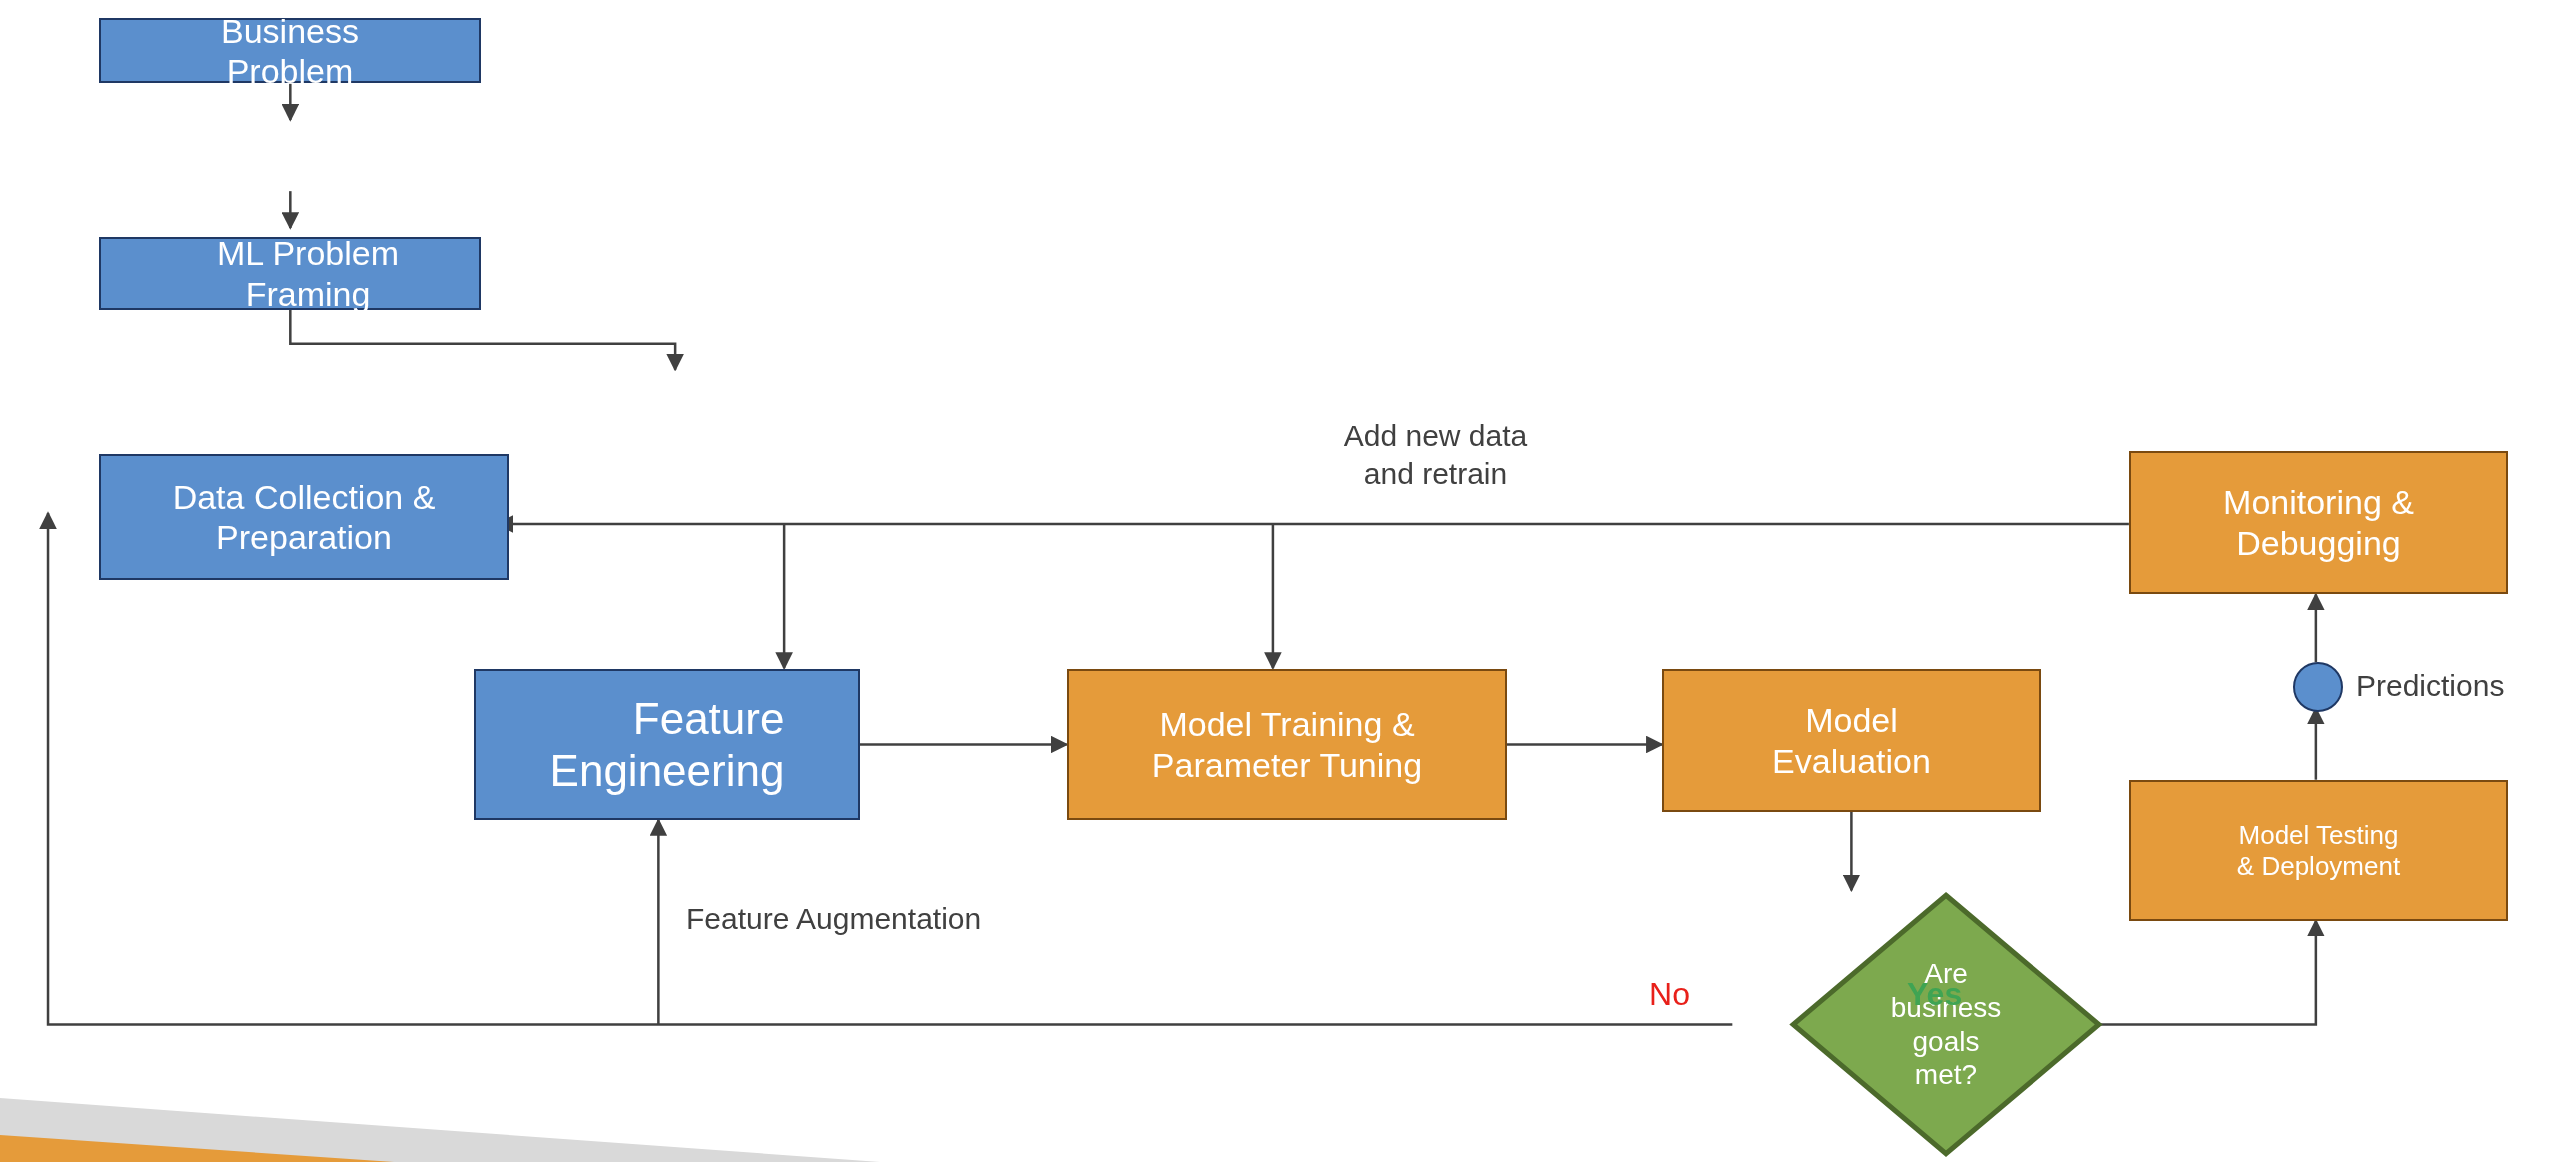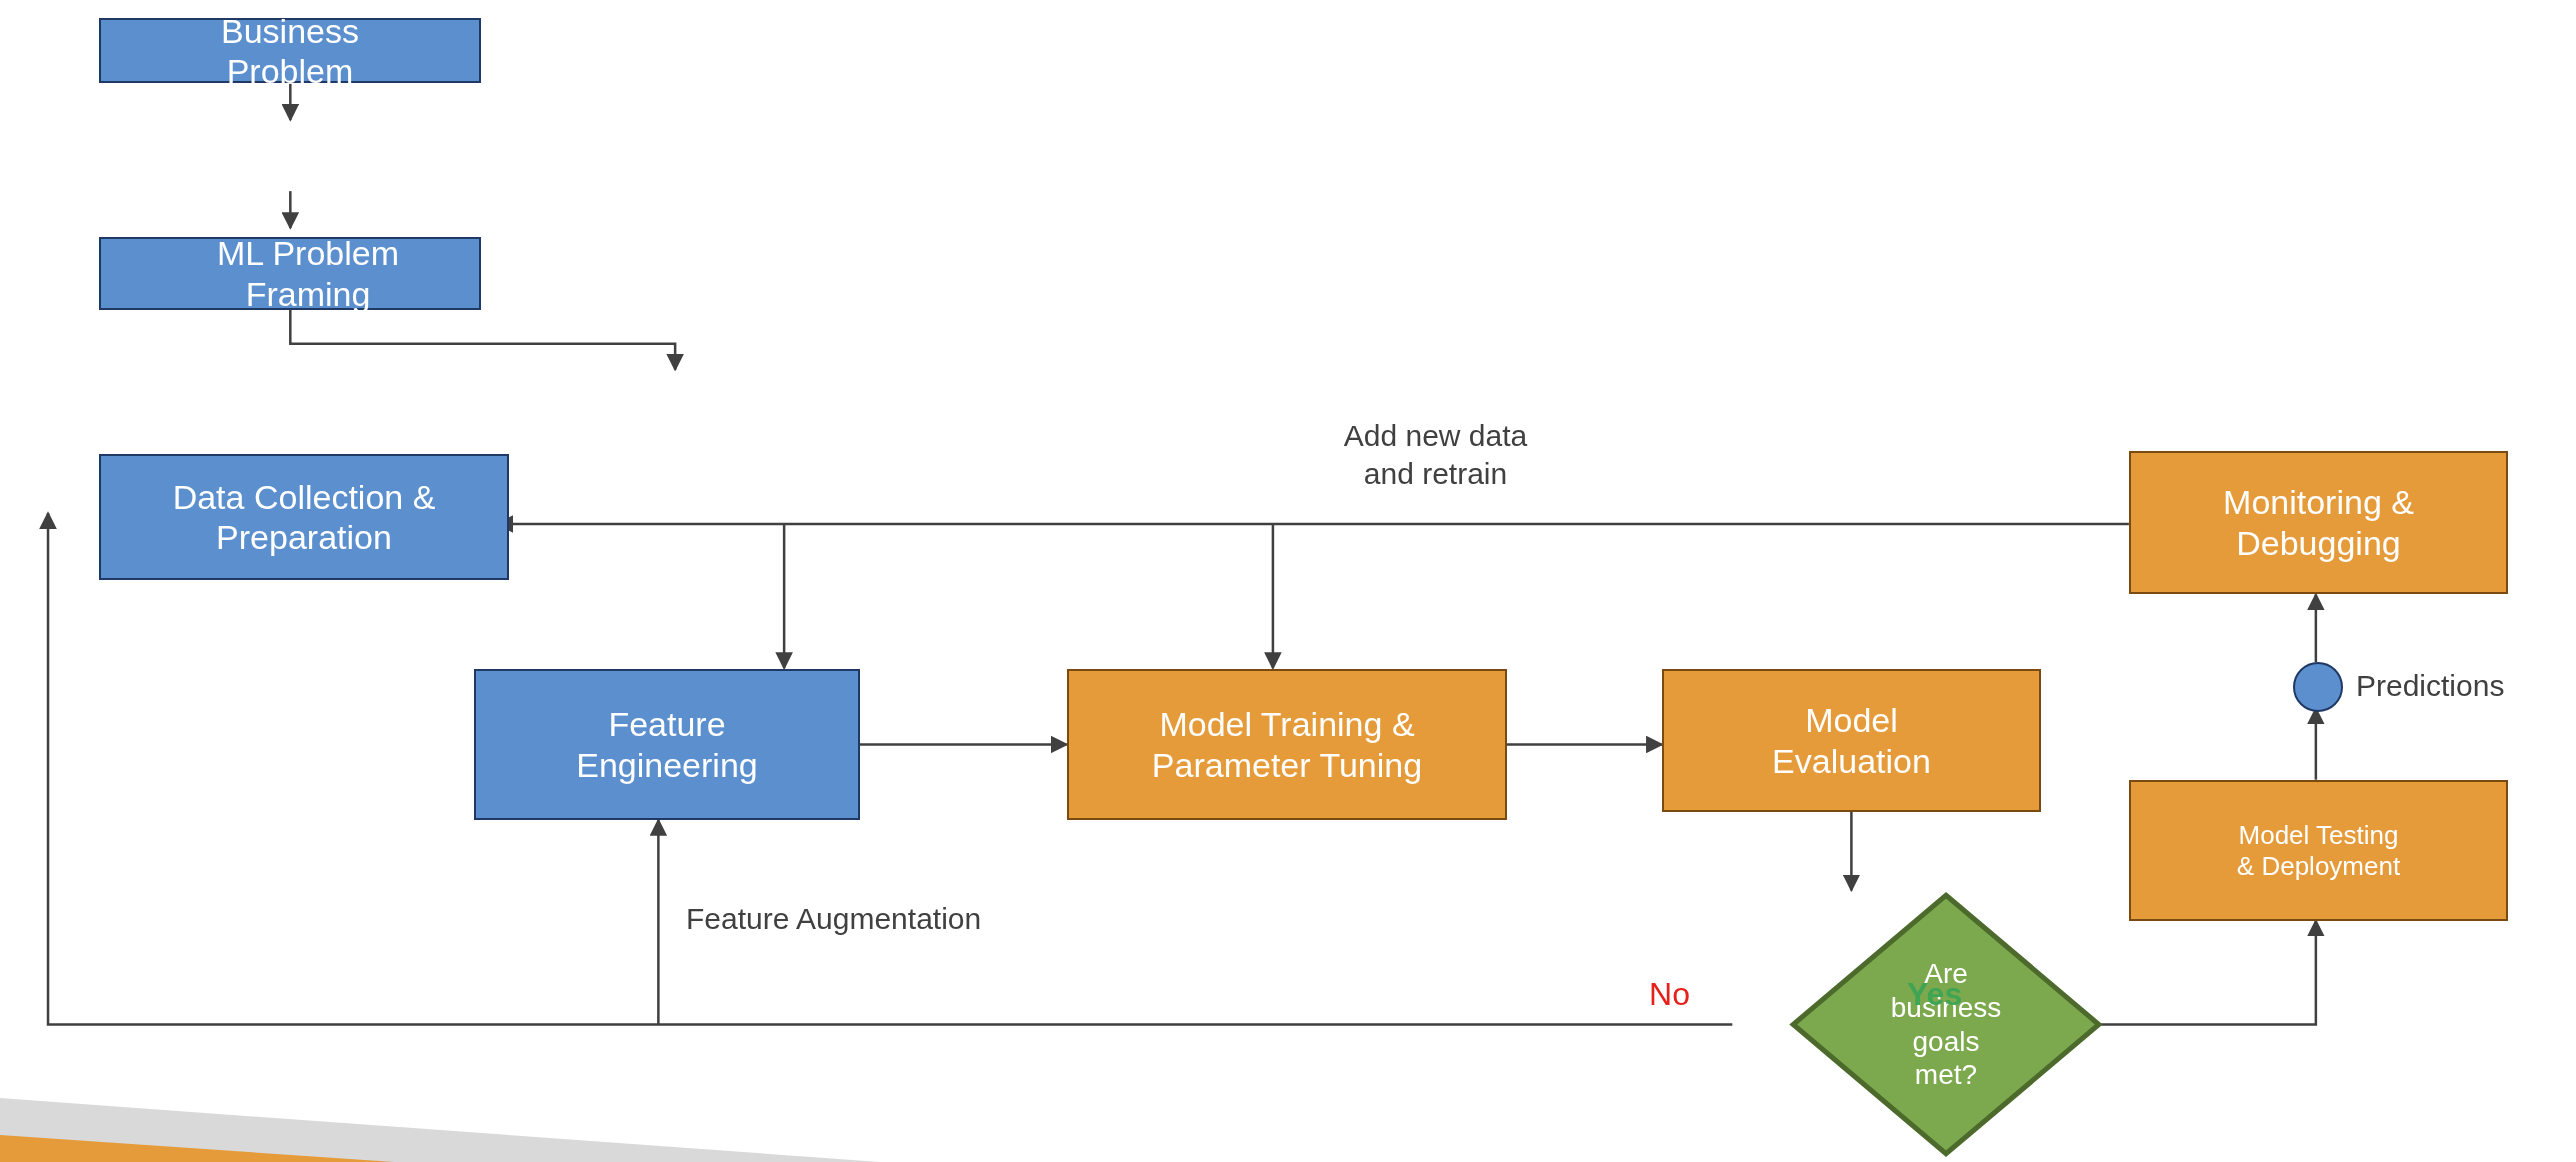--- a/index.html
+++ b/index.html
@@ -140,21 +140,21 @@
   <div class="node node-blue" style="left:99px; top:237px; width:382px; height:73px; font-size:34px;padding-left:36px;">
     <span class="node-label">ML Problem
 Framing</span>
   </div>
 
   <div class="node node-blue" style="left:99px; top:454px; width:410px; height:126px; font-size:34px;">
     <span class="node-label">Data Collection &amp;
 Preparation</span>
   </div>
 
-  <div class="node node-blue" style="left:474px; top:669px; width:386px; height:151px; font-size:34px;">
+  <div class="node node-blue" style="left:474px; top:669px; width:386px; height:151px; font-size:44px;text-align:right;">
     <span class="node-label">Feature
 Engineering</span>
   </div>
 
   <div class="node node-orange" style="left:1067px; top:669px; width:440px; height:151px; font-size:34px;">
     <span class="node-label">Model Training &amp;
 Parameter Tuning</span>
   </div>
 
   <div class="node node-orange" style="left:1662px; top:669px; width:379px; height:143px; font-size:34px;">

